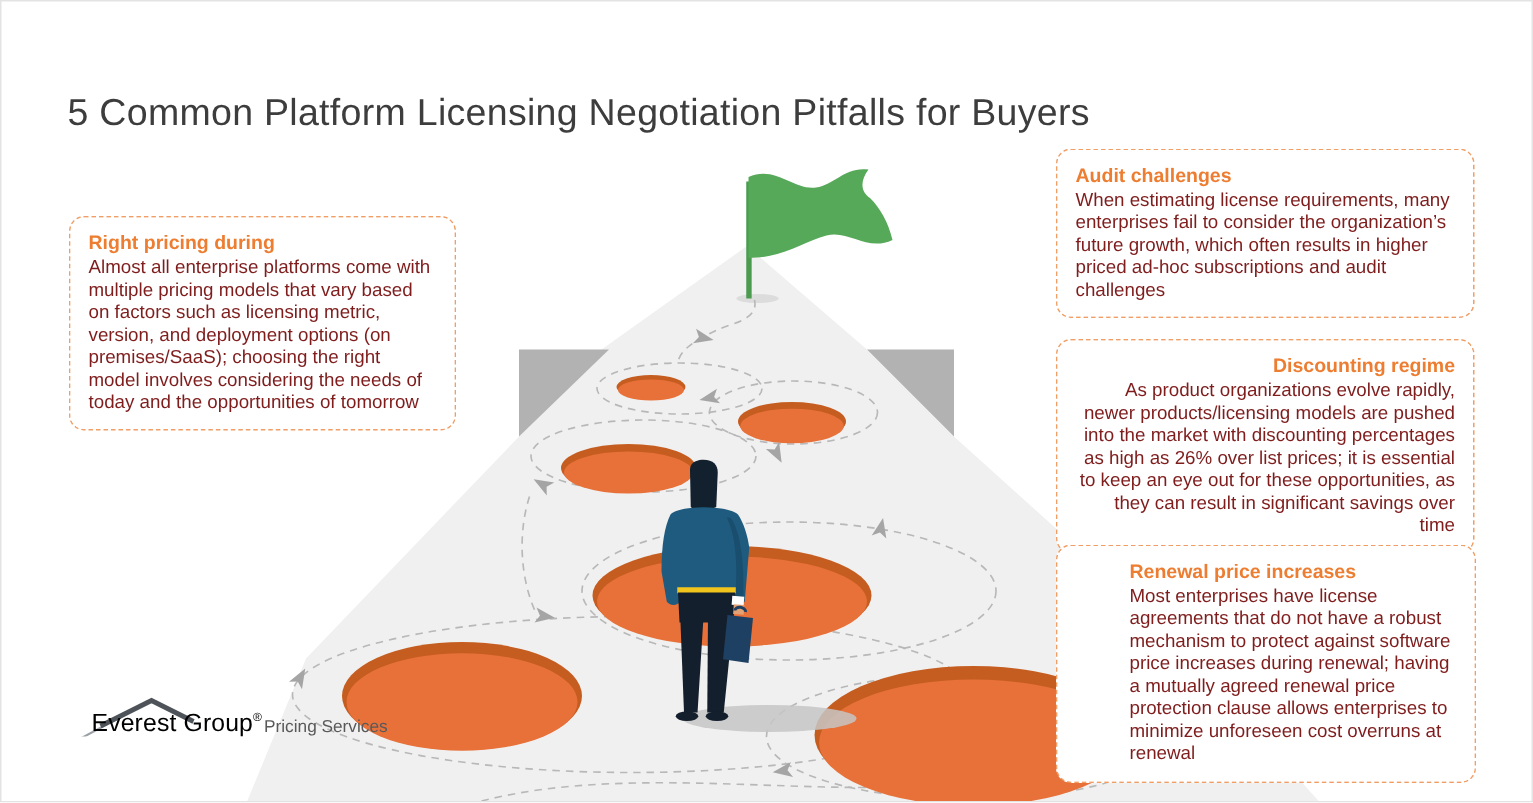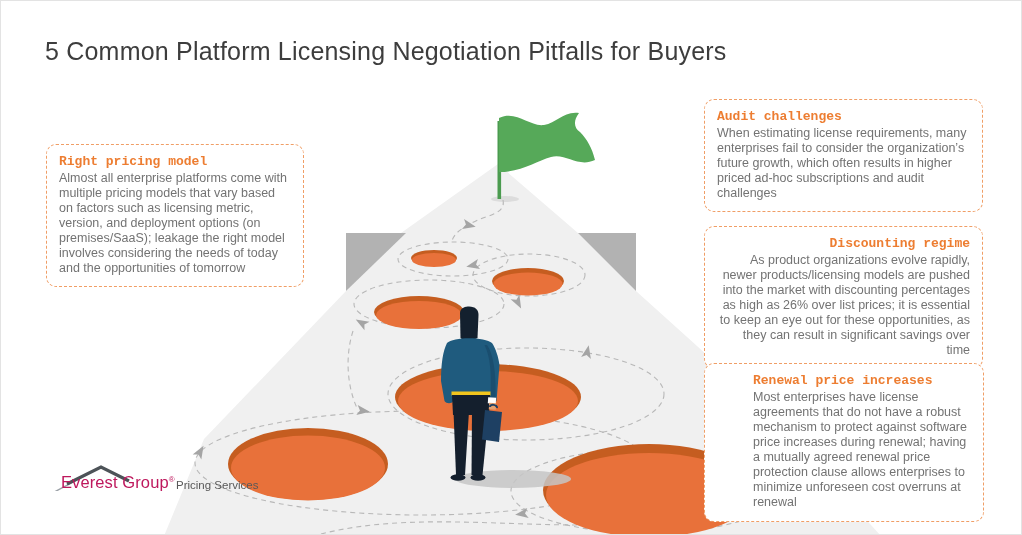--- a/index.html
+++ b/index.html
@@ -2,44 +2,44 @@
 <html><head>
 <meta charset="utf-8">
 <style>
   html,body{margin:0;padding:0;background:#fff;}
   .canvas{
     position:relative;width:1022px;height:535px;background:#ffffff;
     font-family:"Liberation Sans",sans-serif;overflow:hidden;
     border:1px solid #e3e3e3;box-sizing:border-box;
   }
   .page-title{
-    position:absolute;left:44px;top:36px;width:760px;
+    position:absolute;left:44px;top:60px;width:760px;
     font-size:25px;color:#3d3d3d;font-weight:400;letter-spacing:.2px;
   }
   .illustration{position:absolute;left:0;top:0;width:1022px;height:535px;}
   .card{
     position:absolute;background:#ffffff;border:1px dashed #f09e66;border-radius:10px;
     padding:9px 12px 10px 12px;box-sizing:border-box;z-index:5;
   }
   .card h3{
-    margin:0 0 1px 0;font-size:13px;line-height:1.2;font-weight:700;color:#ED7D31;font-family:Liberation Mono, monospace;
+    margin:0 0 1px 0;font-size:13px;line-height:1.2;font-weight:700;color:#ED7D31;
   }
   .card p{
-    margin:0 0 14px 0;font-size:12.5px;line-height:1.21;color:#737373;
+    margin:0 0 14px 0;font-size:12.5px;line-height:1.21;color:#7f1d1d;
   }
   .card p:last-child{margin-bottom:0;}
   .card-right-pricing   {left:45px;top:143px;width:258px;min-height:129px;}
   .card-usage           {left:43px;top:295px;width:260px;min-height:142px;}
   .card-audit           {left:703px;top:98px;width:279px;min-height:102px;}
   .card-discounting     {left:703px;top:225px;width:279px;min-height:115px;text-align:right;}
   .card-renewal         {left:703px;top:362px;width:280px;min-height:111px;padding-left:48px;}
   .logo{position:absolute;left:42px;top:456px;width:240px;height:42px;z-index:6;}
   .logo svg{position:absolute;left:0;top:0;}
   .logo-brand{
-    position:absolute;left:18px;top:16px;font-size:16.5px;color:#be185d;
+    position:absolute;left:18px;top:16px;font-size:16.5px;color:#000000;
     font-weight:400;letter-spacing:.1px;white-space:nowrap;
   }
   .logo-brand sup{font-size:8px;}
   .logo-suffix{
     position:absolute;left:133px;top:22px;font-size:11.5px;color:#595959;white-space:nowrap;text-align:right;
   }
 </style>
 </head>
 <body>
 
@@ -133,22 +133,22 @@
       <rect x="488" y="402" width="7" height="6.5" fill="#E2A273" transform="rotate(4 491 405)"></rect>
 
       <path d="M484,409 L501,411 L498,441 L481,438.5 Z" fill="#1E4063"></path>
       <path d="M489,406 C489,402.5 496.5,403.5 496,407" fill="none" stroke="#1E4063" stroke-width="2"></path>
     </g>
   </svg>
 
   <div class="page-title">5 Common Platform Licensing Negotiation Pitfalls for Buyers</div>
 
   <div class="card card-right-pricing">
-    <h3>Right pricing model</h3>
-    <p>Almost all enterprise platforms come with multiple pricing models that vary based on factors such as licensing metric, version, and deployment options (on premises/SaaS); leakage the right model involves considering the needs of today and the opportunities of tomorrow</p>
+    <h3>Right pricing during</h3>
+    <p>Almost all enterprise platforms come with multiple pricing models that vary based on factors such as licensing metric, version, and deployment options (on premises/SaaS); choosing the right model involves considering the needs of today and the opportunities of tomorrow</p>
   </div>
 
 
   <div class="card card-audit">
     <h3>Audit challenges</h3>
     <p>When estimating license requirements, many enterprises fail to consider the organization’s future growth, which often results in higher priced ad-hoc subscriptions and audit challenges</p>
   </div>
 
   <div class="card card-discounting">
     <h3>Discounting regime</h3>

